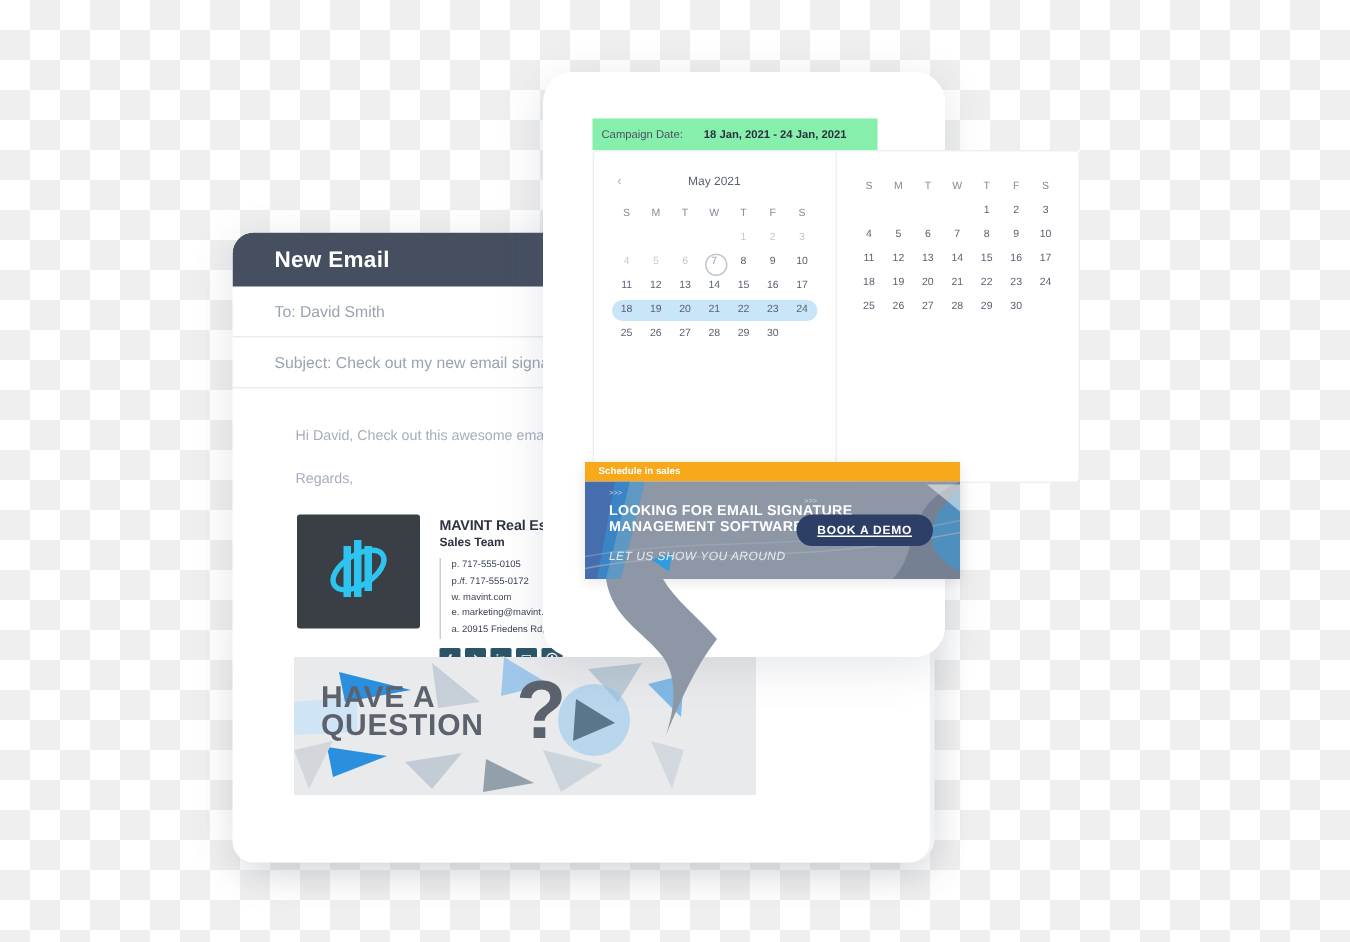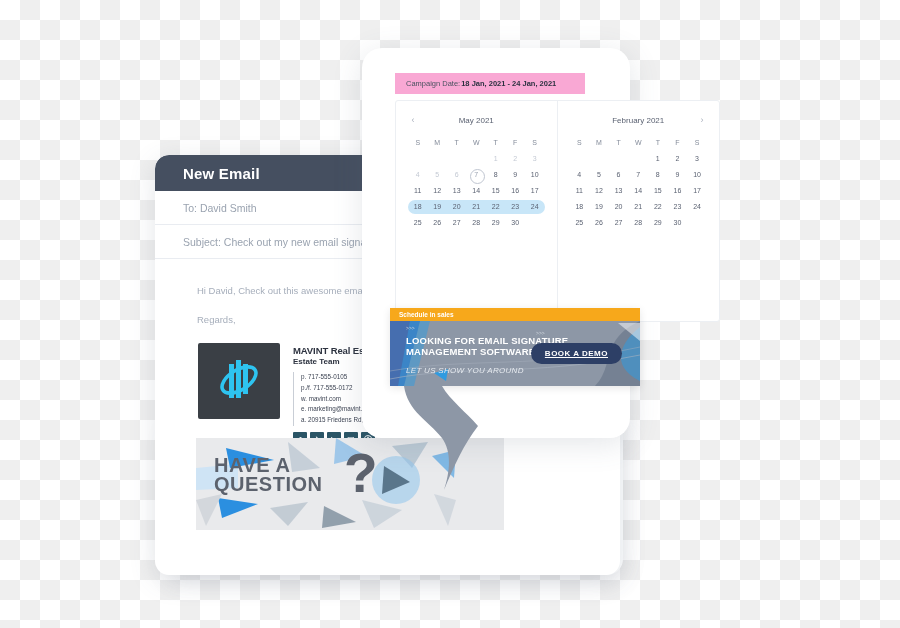--- a/index.html
+++ b/index.html
@@ -75,26 +75,26 @@
   }
   .shard{position:absolute;}
 
   
   #calendar-card{
     position:absolute;left:362px;top:48px;width:268px;height:390px;
     background:#fff;border-radius:20px;
     box-shadow:0 6px 30px rgba(90,100,120,.16);
   }
   #campaign-bar{
-    position:absolute;left:33px;top:25px;width:190px;height:21px;
-    background:#f9a8d4;display:flex;align-items:center;
-    padding-left:11px;box-sizing:border-box;
+    position:absolute;left:33px;top:31px;width:190px;height:21px;
+    background:#86efac;display:flex;align-items:center;
+    padding-left:6px;box-sizing:border-box;
     font-size:7.5px;color:#4a5260;
   }
-  #campaign-bar b{color:#2b3140;margin-left:1px;}
+  #campaign-bar b{color:#2b3140;margin-left:14px;}
   #cal-panel{
     position:absolute;left:33px;top:52px;width:325px;height:222px;
     background:#fff;border:1px solid #eceff3;border-radius:3px;
     display:flex;box-sizing:border-box;
   }
   .month{width:50%;box-sizing:border-box;padding:10px 12px 0 12px;position:relative;}
   .month:first-child{border-right:1px solid #eceff3;}
   .mhead{display:flex;align-items:center;height:18px;font-size:8px;color:#5b6272;}
   .mtitle{flex:1;text-align:center;}
   .nav{color:#a9b0bd;font-size:9px;cursor:pointer;width:10px;text-align:center;}
@@ -194,21 +194,21 @@
           <g fill="#2ec4f0">
             <rect x="17" y="10" width="5" height="34"></rect>
             <rect x="24" y="6" width="5" height="38"></rect>
             <rect x="31" y="10" width="5" height="30"></rect>
           </g>
           <ellipse cx="27" cy="26" rx="19" ry="10" fill="none" stroke="#2ec4f0" stroke-width="3.6" transform="rotate(-32 27 26)"></ellipse>
         </svg>
       </div>
       <div id="sig-right">
         <div id="sig-company">MAVINT Real Estate Group</div>
-        <div id="sig-role">Estate Team</div>
+        <div id="sig-role">Sales Team</div>
         <div id="sig-contact">
           <div>p. 717-555-0105</div>
           <div>p./f. 717-555-0172</div>
           <div>w. mavint.com</div>
           <div>e. marketing@mavint.com</div>
           <div>a. 20915 Friedens Rd, Pottstown</div>
         </div>
         <div id="sig-social">
           <div class="soc">f</div>
           <div class="soc">✈</div>
@@ -314,25 +314,20 @@
             <div class="day on">27</div>
             <div class="day on">28</div>
             <div class="day on">29</div>
             <div class="day on">30</div>
             <div class="day "></div>
           </div>
         </div>
     </div>
 
     <div class="month">
-      <div class="mhead">
-        <span class="nav ghost">‹</span>
-        <span class="mtitle">February 2021</span>
-        <span class="nav">›</span>
-      </div>
       <div class="dows">
         <div class="dow">S</div>
         <div class="dow">M</div>
         <div class="dow">T</div>
         <div class="dow">W</div>
         <div class="dow">T</div>
         <div class="dow">F</div>
         <div class="dow">S</div>
       </div>
       <div class="weeks">

